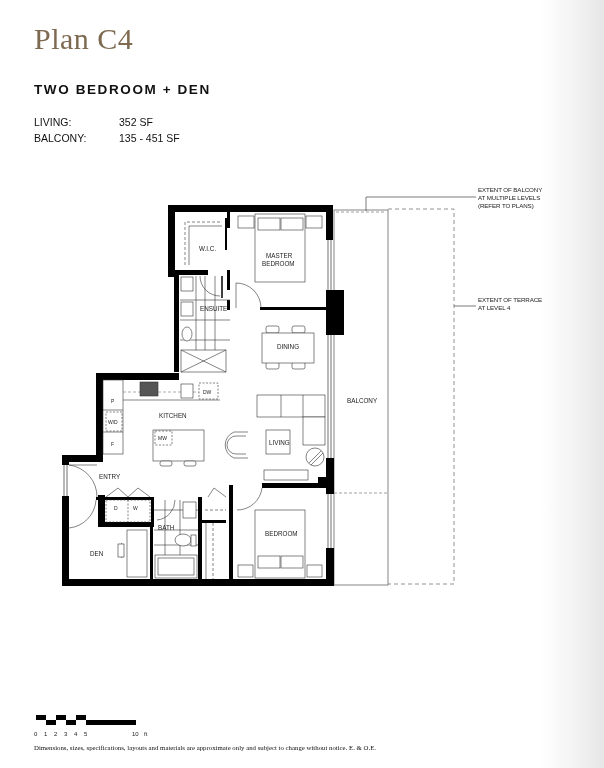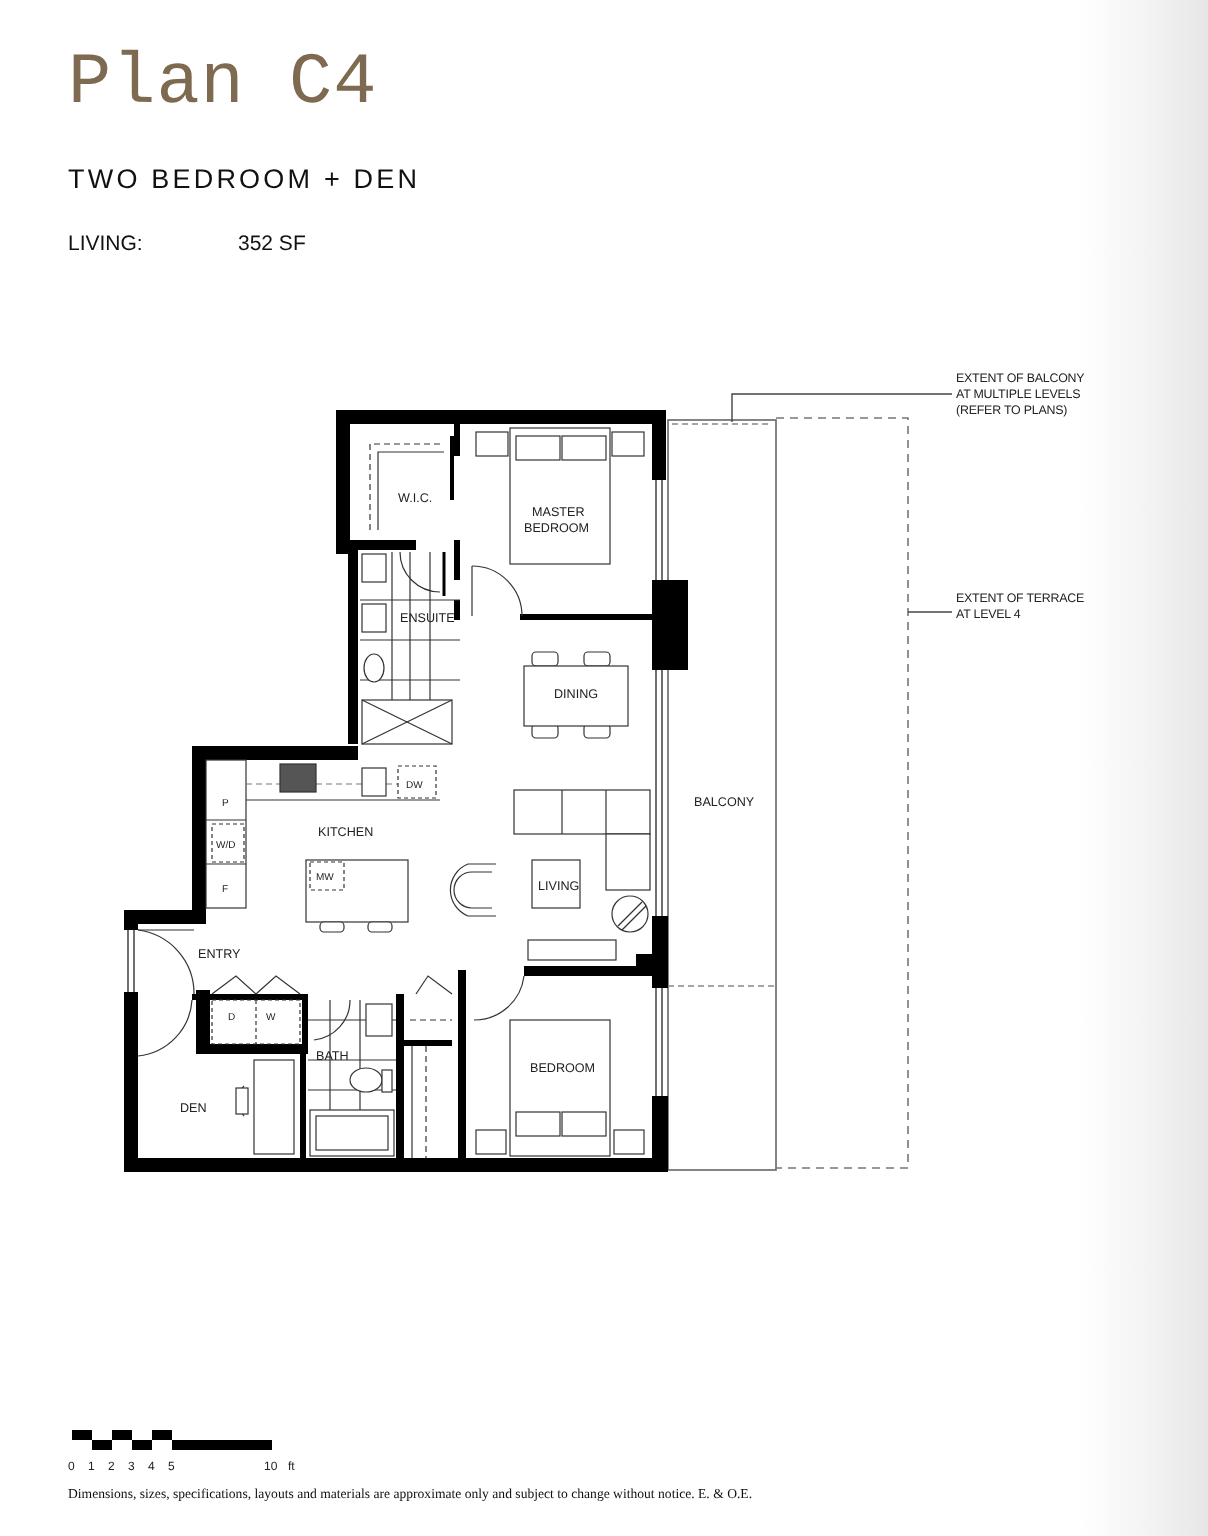--- a/index.html
+++ b/index.html
@@ -1,41 +1,45 @@
 <!DOCTYPE html>
 <html><head>
 <meta charset="utf-8">
 <style>
   html,body{margin:0;padding:0;}
   body{width:604px;height:768px;position:relative;overflow:hidden;
        background:linear-gradient(to right,#ffffff 0px,#ffffff 540px,#f3f3f3 575px,#e6e6e6 604px);
        font-family:"Liberation Sans",sans-serif;color:#111;}
-  .title{position:absolute;left:34px;top:24px;font-family:Liberation Mono, monospace;
-         font-size:36px;color:#7d6a50;letter-spacing:0.5px;line-height:1;}
-  .subtitle{position:absolute;left:34px;top:82px;font-size:13.5px;font-weight:normal;letter-spacing:1.6px;}
+  .title{position:absolute;left:34px;top:24px;font-family:Liberation Serif, serif;
+         font-size:30px;color:#7d6a50;letter-spacing:0.5px;line-height:1;}
+  .subtitle{position:absolute;left:34px;top:82px;font-size:13.5px;font-weight:bold;letter-spacing:1.6px;}
   .stats{position:absolute;left:34px;top:114px;font-size:10.5px;line-height:16px;}
   .stat-row{display:flex;}
   .stat-label{width:85px;}
   .note{position:absolute;font-size:6.2px;line-height:8px;color:#222;font-family:"Liberation Sans Narrow","Liberation Sans",sans-serif;letter-spacing:-0.1px;}
   .plan{position:absolute;left:0;top:0;}
   .room-label{font-family:"Liberation Sans",sans-serif;font-size:6.3px;fill:#222;}
   .scale-nums{position:absolute;left:34px;top:731px;font-size:6px;color:#222;}
   .scale-nums span{position:absolute;top:0;}
   .disclaimer{position:absolute;left:34px;top:744px;font-family:"Liberation Serif",serif;font-size:6.8px;color:#111;white-space:nowrap;}
 </style>
 </head>
 <body>
 
 <div class="title">Plan C4</div>
 <div class="subtitle">TWO BEDROOM + DEN</div>
 
 <div class="stats">
   <div class="stat-row">
     <span class="stat-label">LIVING:</span>
     <span>352 SF</span>
+  </div>
+  <div class="stat-row">
+    <span class="stat-label">BALCONY:</span>
+    <span>135 - 451 SF</span>
   </div>
 </div>
 
 <div class="note" style="left:478px;top:186px;">
   <div>EXTENT OF BALCONY</div>
   <div>AT MULTIPLE LEVELS</div>
   <div>(REFER TO PLANS)</div>
 </div>
 <div class="note" style="left:478px;top:296px;">
   <div>EXTENT OF TERRACE</div>

